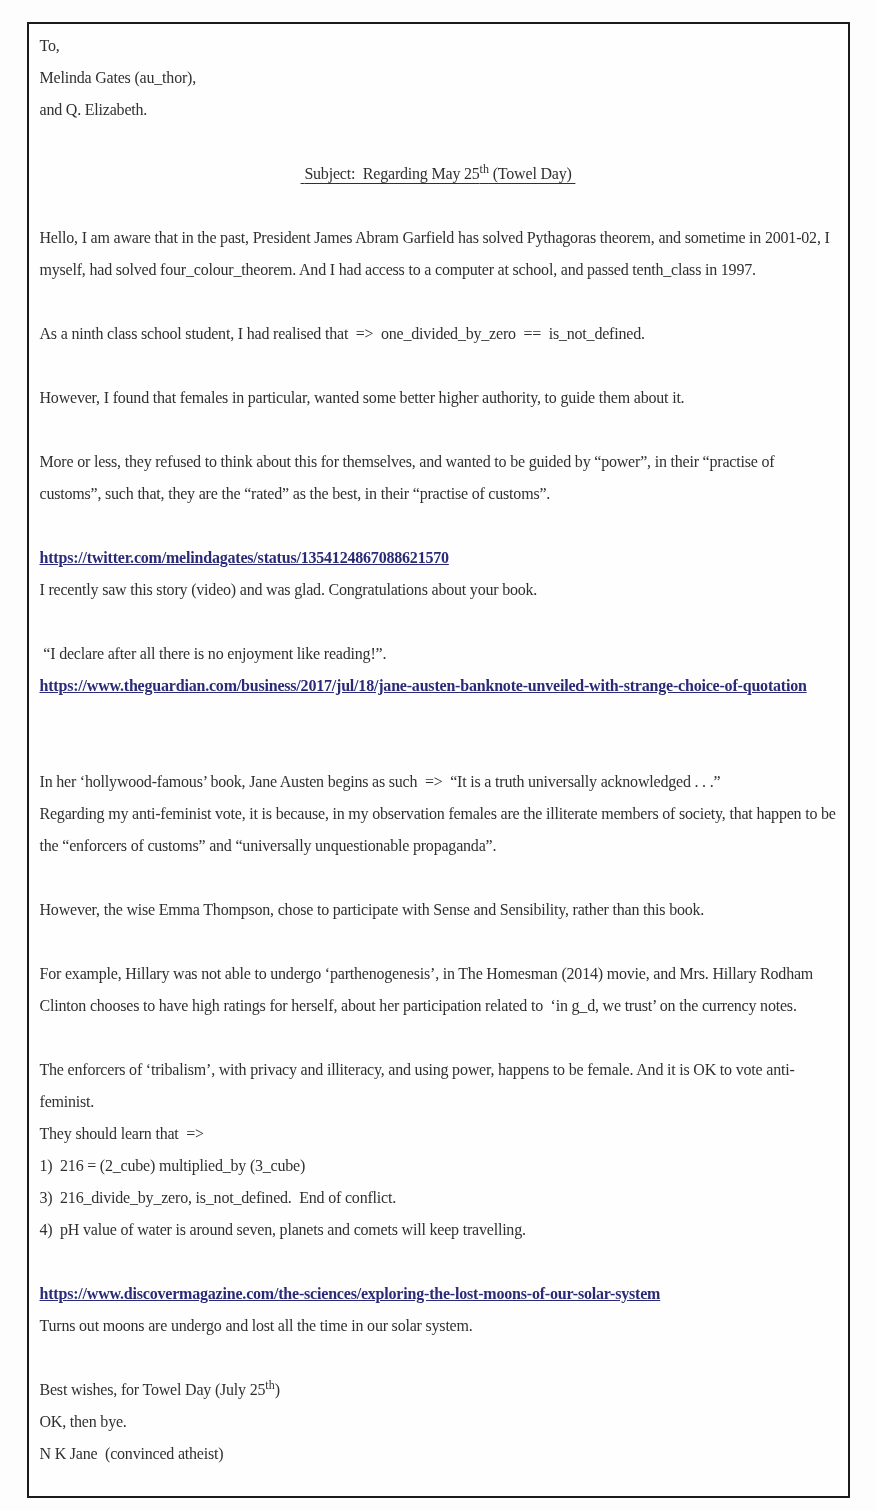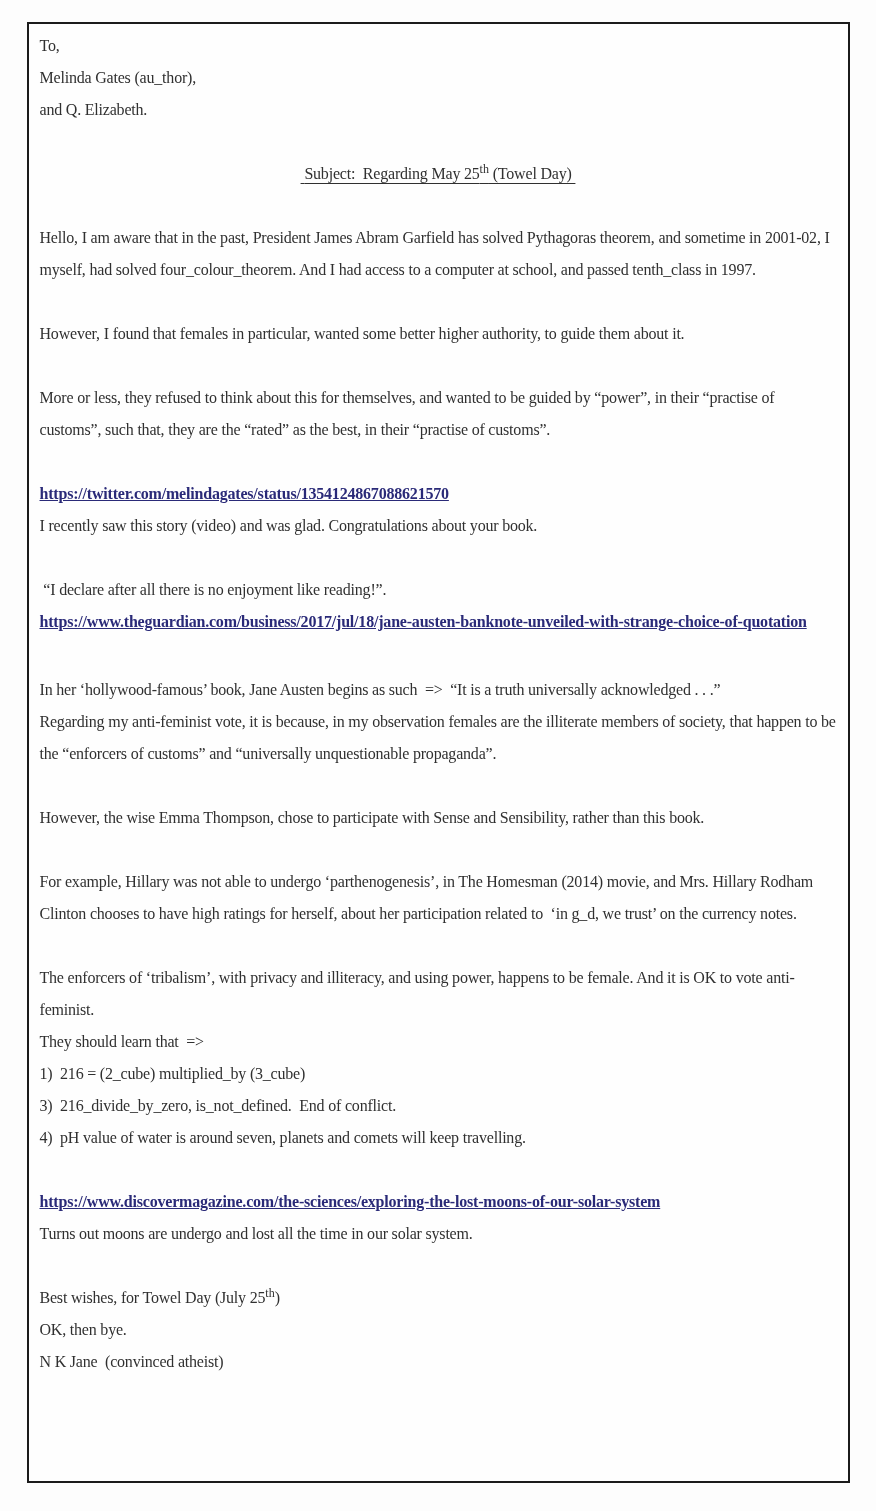--- a/index.html
+++ b/index.html
@@ -15,21 +15,21 @@
     font-size: 16px;
     letter-spacing: -0.2px;
     color: #303030;
   }
   .ln {
     margin: 0;
     line-height: 32px;
     white-space: pre-wrap;
   }
   .mb1 { margin-bottom: 32px; }
-  .mb2 { margin-bottom: 36px; }
+  .mb2 { margin-bottom: 64px; }
   .subject { text-align: center; }
   .subject .u { text-decoration: underline; text-underline-offset: 4px; }
   sup.sp {
     font-size: 12px;
     line-height: 0;
     vertical-align: super;
     letter-spacing: 0;
   }
   .link {
     color: #2a2a78;
@@ -44,20 +44,21 @@
 <div class="page">
 
   <p class="ln">To,</p>
   <p class="ln">Melinda Gates (au_thor),</p>
   <p class="ln mb1">and Q. Elizabeth.</p>
 
   <p class="ln mb1 subject"><span class="u"><span> Subject:  Regarding May 25</span><sup class="sp">th</sup><span> (Towel Day) </span></span></p>
 
   <p class="ln mb1">Hello, I am aware that in the past, President James Abram Garfield has solved Pythagoras theorem, and sometime in 2001-02, I myself, had solved four_colour_theorem. And I had access to a computer at school, and passed tenth_class in 1997.</p>
 
+  <p class="ln mb1">As a ninth class school student, I had realised that  =&gt;  one_divided_by_zero  ==  is_not_defined.</p>
 
   <p class="ln mb1">However, I found that females in particular, wanted some better higher authority, to guide them about it.</p>
 
   <p class="ln mb1">More or less, they refused to think about this for themselves, and wanted to be guided by “power”, in their “practise of customs”, such that, they are the “rated” as the best, in their “practise of customs”.</p>
 
   <p class="ln"><a class="link">https://twitter.com/melindagates/status/1354124867088621570</a></p>
   <p class="ln mb1">I recently saw this story (video) and was glad. Congratulations about your book.</p>
 
   <p class="ln"> “I declare after all there is no enjoyment like reading!”.</p>
   <p class="ln mb2"><a class="link">https://www.theguardian.com/business/2017/jul/18/jane-austen-banknote-unveiled-with-strange-choice-of-quotation</a></p>

